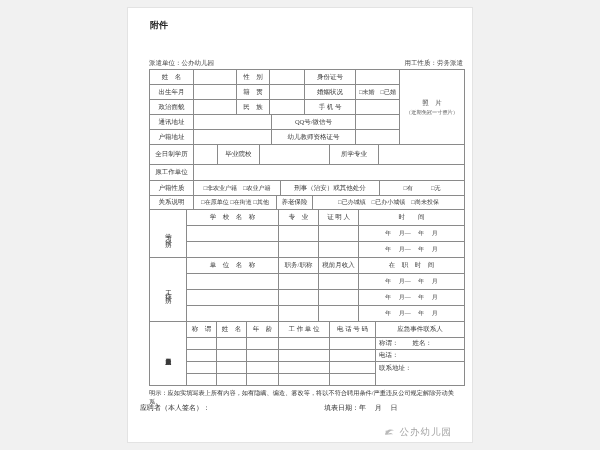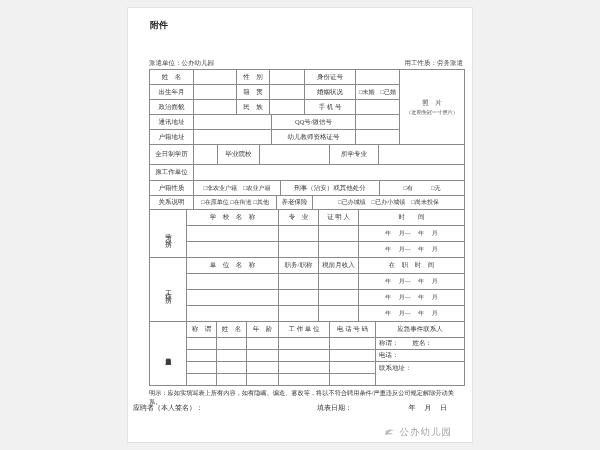--- a/index.html
+++ b/index.html
@@ -25,23 +25,23 @@
   .h15{height:15px;} .h14{height:14px;} .h16{height:16px;} .h20{height:20px;} .h12{height:12px;} .h24{height:24px;} .h48{height:48px;} .h64{height:64px;} .h75{height:75px;}
   .vert{
     writing-mode:vertical-rl;letter-spacing:3px;font-size:6.5px;
     display:flex;align-items:center;justify-content:center;
   }
   .vert11{letter-spacing:0px;font-size:5.8px;}
   .photo-cell{flex-direction:column;line-height:1.6;}
   .photo-note{font-size:5.2px;color:#555;}
   .tiny{font-size:6px;}
   .notice{position:absolute;left:21px;top:381px;width:314px;font-size:6.2px;color:#333;}
-  .sigline{position:absolute;left:5px;top:395px;width:314px;display:flex;font-size:7px;color:#333;}
+  .sigline{position:absolute;left:12px;top:395px;width:314px;display:flex;font-size:7px;color:#333;}
   .sig-left{flex:1;}
-  .sig-right{width:130px;display:flex;justify-content:space-between;}
+  .sig-right{width:130px;display:flex;justify-content:flex-start;}
   .watermark{
     position:absolute;right:20px;top:418px;display:flex;align-items:center;gap:4px;
     color:#a3a3a3;font-size:9.5px;letter-spacing:1px;
   }
   .wm-icon{width:13px;height:13px;opacity:.8;}
 </style>
 </head>
 <body>
 
 <div class="page">

